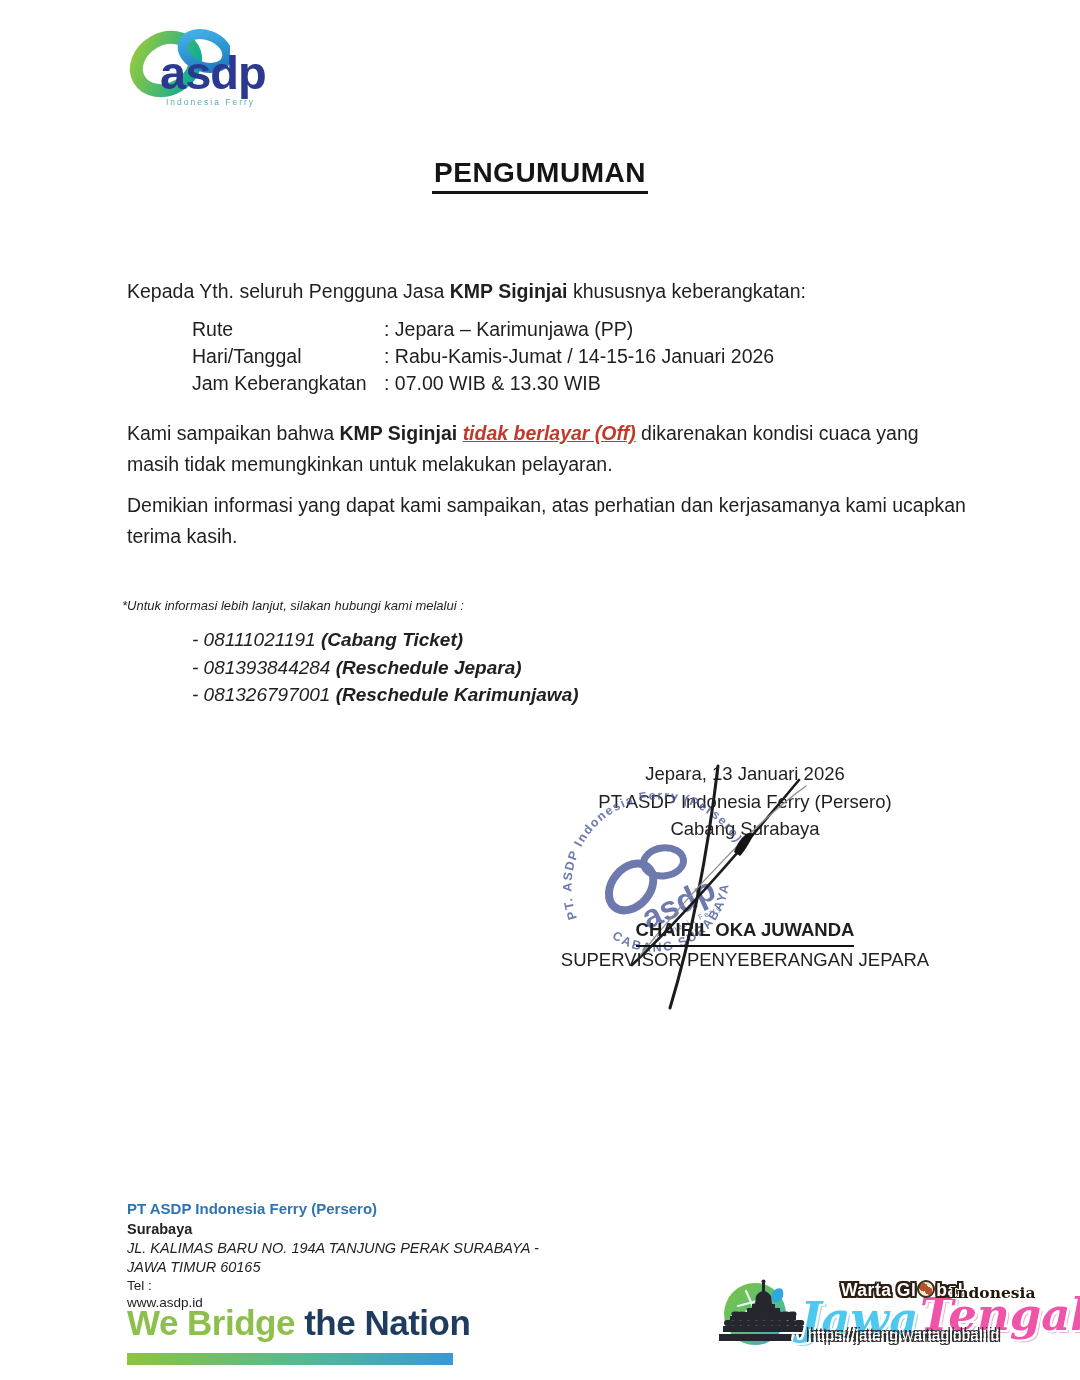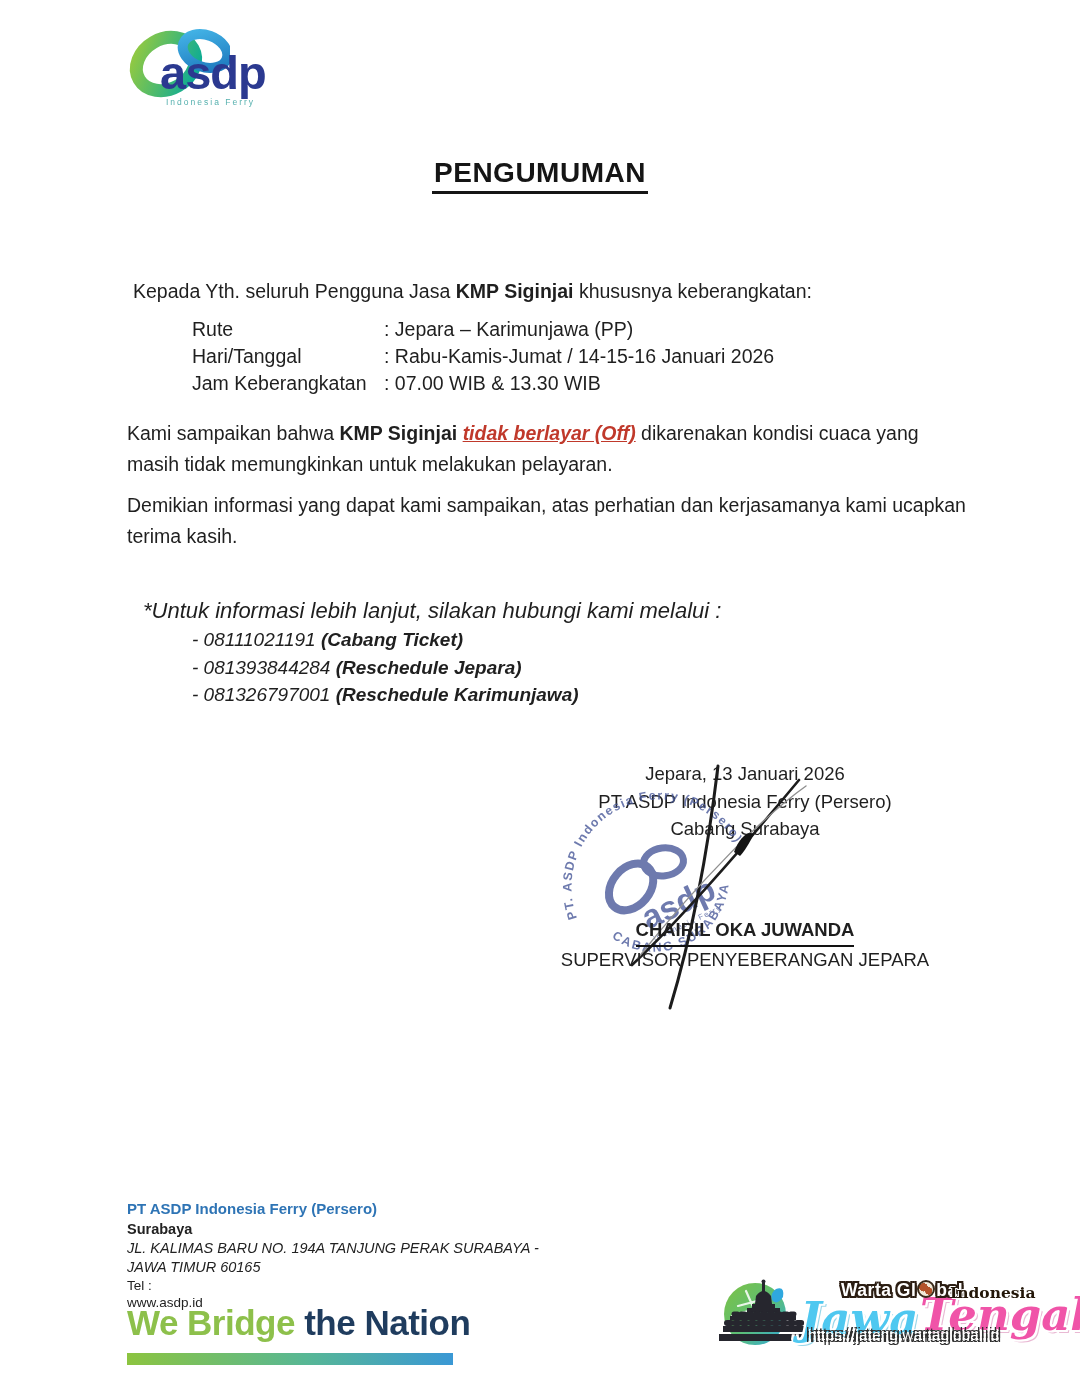--- a/index.html
+++ b/index.html
@@ -80,21 +80,21 @@
       <ellipse cx="79" cy="33" rx="23" ry="16" transform="rotate(20 79 33)" fill="none" stroke="url(#lgBlue)" stroke-width="10"></ellipse>
     </svg>
     <div class="abs brand-word" style="left:34px;top:31px;">asdp</div>
     <div class="abs brand-tag" style="left:40px;top:79px;">Indonesia Ferry</div>
   </div>
 
   <div class="abs title-wrap">
     <span class="title-text">PENGUMUMAN</span>
   </div>
 
-  <div class="abs body-text" style="left:127px;top:276px;width:840px;margin-left:6px;">
+  <div class="abs body-text" style="left:127px;top:276px;width:840px;">
     <span>Kepada Yth. seluruh Pengguna Jasa </span><span class="bold">KMP Siginjai</span><span> khususnya keberangkatan:</span>
   </div>
 
   <div class="abs" style="left:192px;top:316px;width:780px;">
     <div class="detail-row">
       <span class="detail-label">Rute</span>
       <span>: Jepara – Karimunjawa (PP)</span>
     </div>
     <div class="detail-row">
       <span class="detail-label">Hari/Tanggal</span>
@@ -105,21 +105,21 @@
       <span>: 07.00 WIB &amp; 13.30 WIB</span>
     </div>
   </div>
 
   <div class="abs body-text" style="left:127px;top:418px;width:840px;line-height:31px;">
     <span>Kami sampaikan bahwa </span><span class="bold">KMP Siginjai </span><span class="red-status">tidak berlayar (Off)</span><span> dikarenakan kondisi cuaca yang masih tidak memungkinkan untuk melakukan pelayaran.</span>
   </div>
 
   <div class="abs body-text" style="left:127px;top:490px;width:840px;line-height:31px;">Demikian informasi yang dapat kami sampaikan, atas perhatian dan kerjasamanya kami ucapkan terima kasih.</div>
 
-  <div class="abs italic" style="left:143px;top:598px;font-size:22px;">*Untuk informasi lebih lanjut, silakan hubungi kami melalui :</div>
+  <div class="abs italic" style="left:122px;top:598px;font-size:13px;">*Untuk informasi lebih lanjut, silakan hubungi kami melalui :</div>
 
   <div class="abs" style="left:192px;top:626px;">
     <div class="contact-row">
       <span>- 08111021191 </span><span class="bold">(Cabang Ticket)</span>
     </div>
     <div class="contact-row">
       <span>- 081393844284 </span><span class="bold">(Reschedule Jepara)</span>
     </div>
     <div class="contact-row">
       <span>- 081326797001 </span><span class="bold">(Reschedule Karimunjawa)</span>

